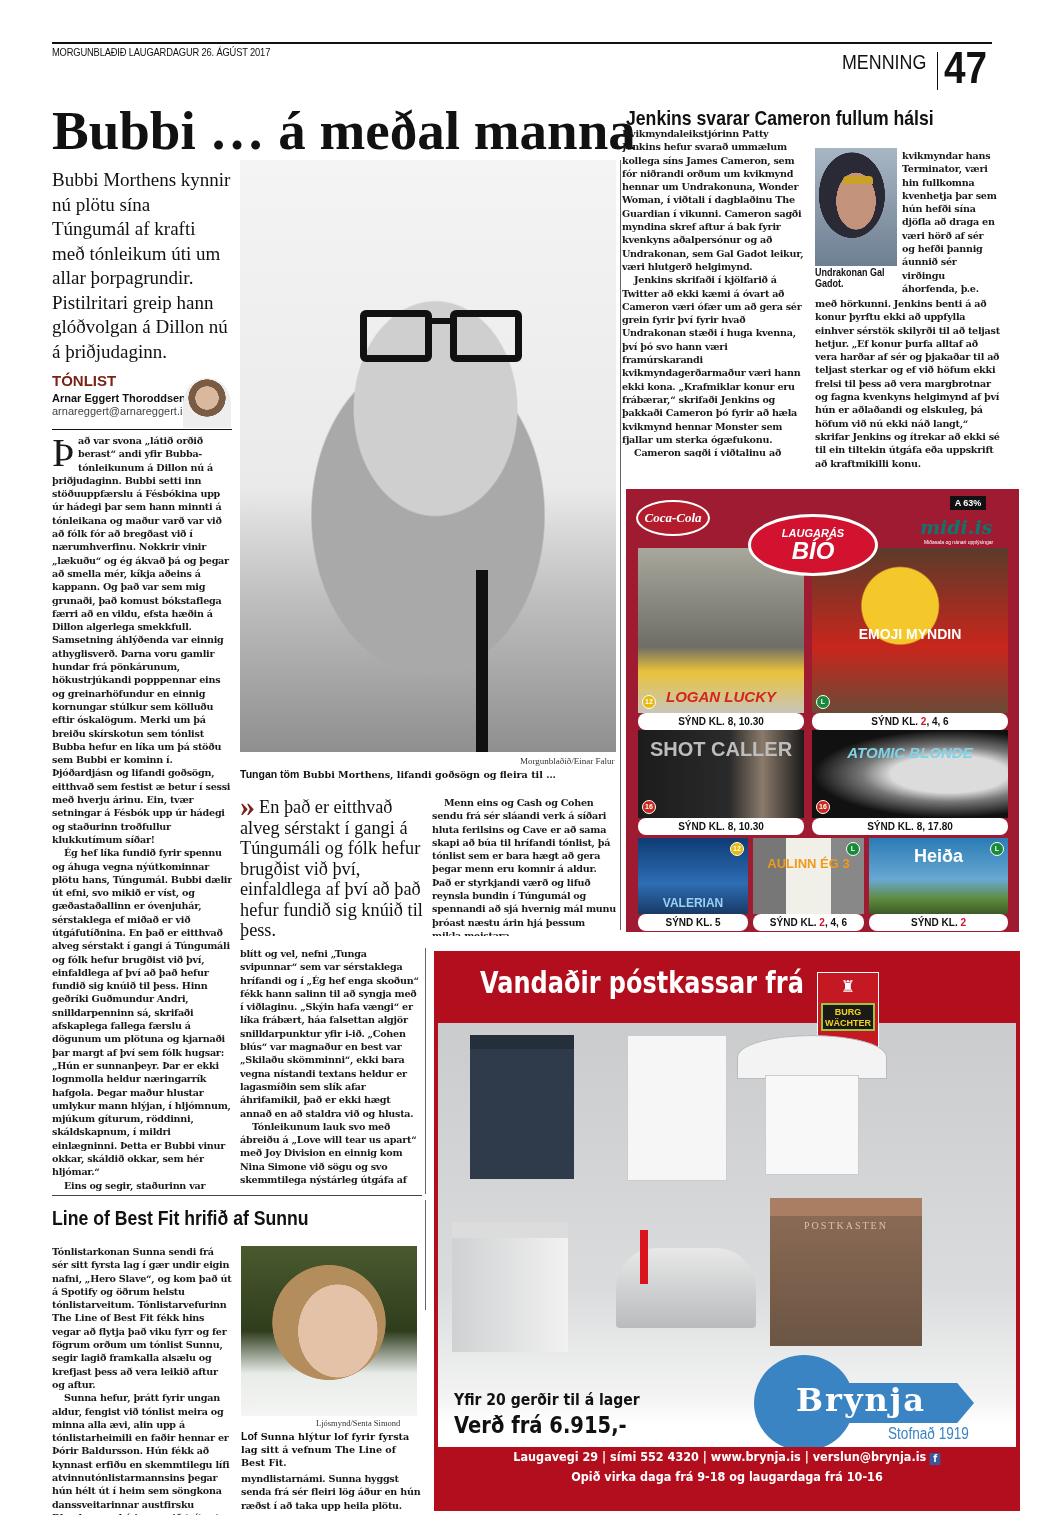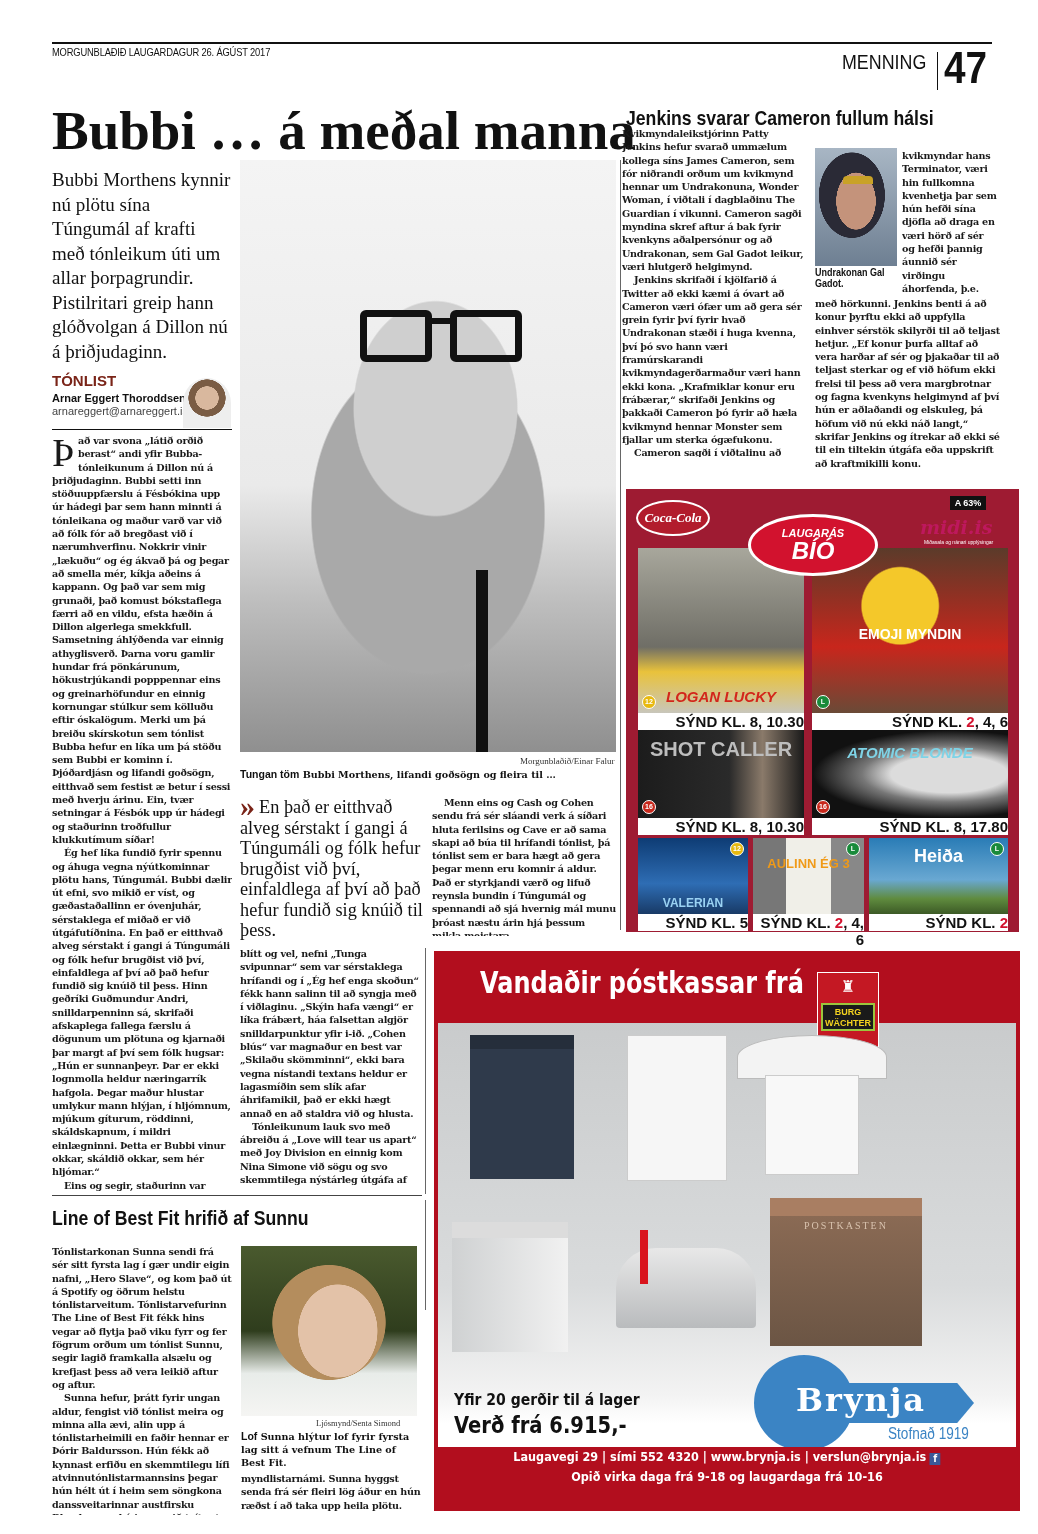--- a/index.html
+++ b/index.html
@@ -73,27 +73,27 @@
   .ww-caption { left: 815px; top: 267px; width: 82px; font-family: "Liberation Sans", sans-serif; font-weight: bold; font-size: 10px; line-height: 11px; transform: scaleX(0.9); transform-origin: left; }
   .jk-col2a { left: 902px; top: 149px; width: 96px; height: 148px; overflow: hidden; }
   .jk-col2b { left: 815px; top: 297px; width: 185px; height: 180px; overflow: hidden; }
 
   
   .cinema { left: 626px; top: 489px; width: 393px; height: 443px; background: #9e1b32; }
   .cc-logo { left: 636px; top: 500px; width: 74px; height: 36px; border: 2px solid #fff; border-radius: 50%; background: #b21c2c; color: #fff; font-family: "Liberation Serif", serif; font-style: italic; font-weight: bold; font-size: 13px; display: flex; align-items: center; justify-content: center; }
   .bio-logo { left: 748px; top: 514px; width: 130px; height: 62px; border: 3px solid #fff; border-radius: 50%; background: #d2122e; color: #fff; font-family: "Liberation Sans", sans-serif; font-weight: bold; text-align: center; z-index: 3; }
   .bio-logo .l1 { font-size: 11px; margin-top: 10px; font-style: italic; }
   .bio-logo .l2 { font-size: 24px; line-height: 24px; font-style: italic; }
-  .midi { left: 920px; top: 516px; color: #be185d; font-family: "DejaVu Serif", serif; font-style: italic; font-weight: bold; font-size: 19px; }
+  .midi { left: 920px; top: 516px; color: #0f766e; font-family: "DejaVu Serif", serif; font-style: italic; font-weight: bold; font-size: 19px; }
   .midi-sub { left: 924px; top: 539px; color: #fff; font-family: "Liberation Sans", sans-serif; font-size: 5px; }
   .badge-a { left: 950px; top: 496px; width: 36px; height: 14px; background: #111; color: #fff; font-family: "Liberation Sans", sans-serif; font-size: 9px; font-weight: bold; text-align: center; line-height: 14px; }
 
   .poster { position: absolute; overflow: hidden; }
   .poster-title { position: absolute; left: 0; right: 0; text-align: center; font-family: "Liberation Sans", sans-serif; font-weight: bold; }
-  .showtime { position: absolute; height: 17px; background: #fff; color: #111; font-family: "Liberation Sans", sans-serif; font-weight: bold; font-size: 15px; line-height: 17px; text-align: right; }
+  .showtime { position: absolute; height: 17px; background: #fff; color: #111; font-family: "Liberation Sans", sans-serif; font-weight: bold; font-size: 10px; line-height: 17px; text-align: center; border-radius: 8px; }
   .showtime .red { color: #d2122e; }
   .rating { position: absolute; width: 14px; height: 14px; border-radius: 50%; border: 1.5px solid #fff; font-family: "Liberation Sans", sans-serif; font-weight: bold; font-size: 7px; text-align: center; line-height: 11px; color: #fff; }
   .r12 { background: #e8b90f; color: #fff; }
   .rL { background: #198a3a; }
   .r16 { background: #c8281c; }
 
   
   .brynja { left: 434px; top: 951px; width: 586px; height: 560px; background: linear-gradient(180deg, #c5c7c8 0%, #d9dbdc 60%, #f3f3f3 80%, #fff 85%); border: 4px solid #b20e1e; border-top: none; }
   .brynja-top { left: 434px; top: 951px; width: 586px; height: 72px; background: #b20e1e; }
   .brynja-title { left: 480px; top: 965px; color: #fff; font-family: "DejaVu Sans", sans-serif; font-weight: bold; font-size: 30px; transform: scaleX(0.8); transform-origin: left; white-space: nowrap; }

